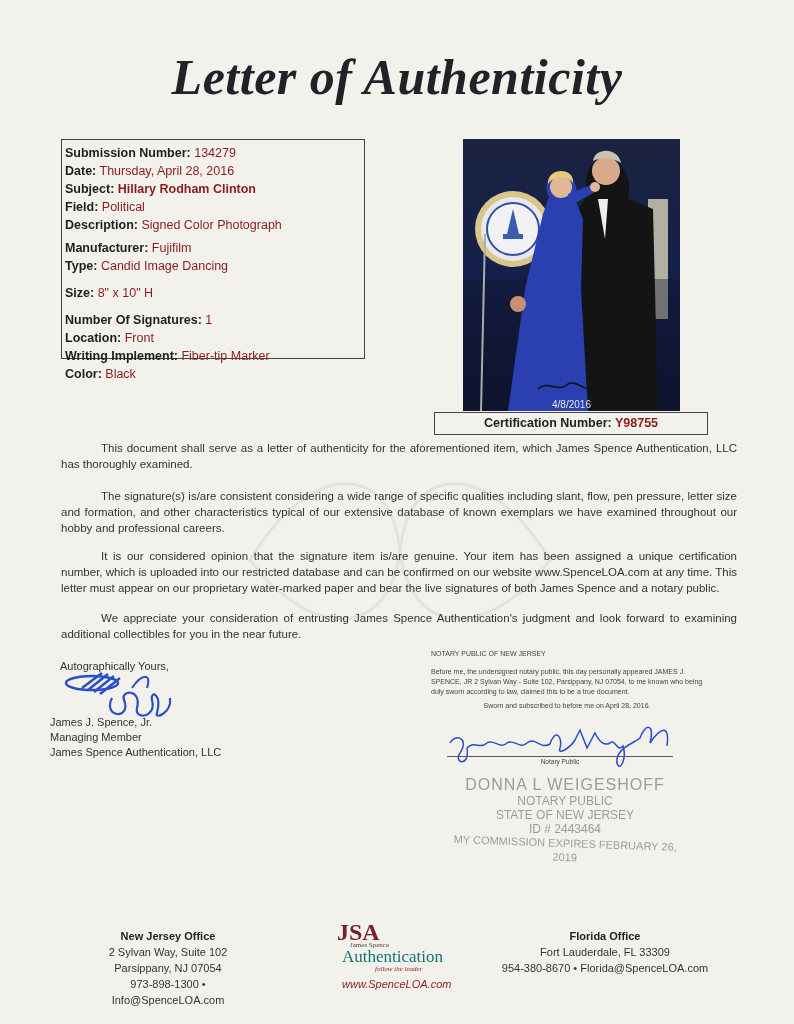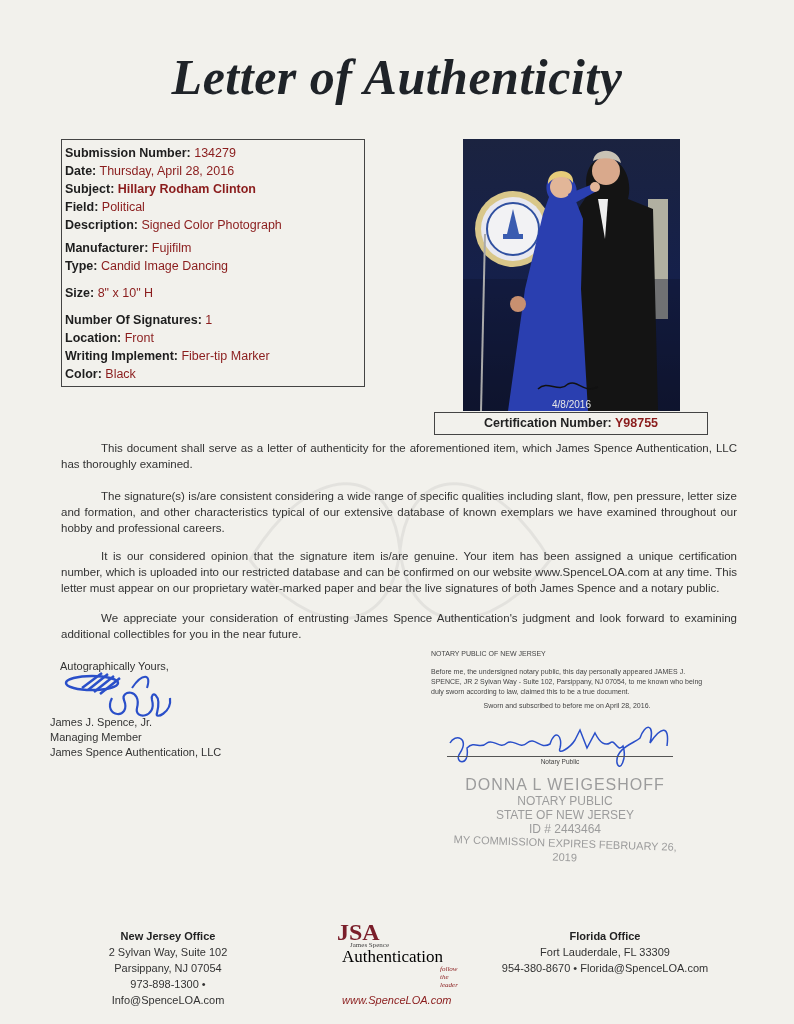--- a/index.html
+++ b/index.html
@@ -8,21 +8,21 @@
       background: #f2f1ec;
       font-family: "Liberation Sans", sans-serif;
       color: #2b2b2b;
     }
     .title {
       position: absolute; left: 0; width: 794px; top: 48px; text-align: center;
       font-family: "Liberation Serif", serif; font-style: italic; font-weight: bold;
       font-size: 50px; color: #1f2328; letter-spacing: 0.5px;
     }
     .infobox {
-      position: absolute; left: 61px; top: 139px; width: 304px; height: 248px;
+      position: absolute; left: 61px; top: 139px; width: 304px; height: 220px;
       border: 1px solid #444; box-sizing: border-box; padding: 4px 0 0 3px;
       font-size: 12.5px; line-height: 18px;
     }
     .infobox .row { white-space: nowrap; }
     .infobox .gap { margin-top: 5px; }
     .infobox .lbl { font-weight: bold; color: #1e1e1e; }
     .infobox .val { color: #8a1c1c; }
     .infobox .val.bold { font-weight: bold; }
     .photo {
       position: absolute; left: 463px; top: 139px; width: 217px; height: 272px;
@@ -55,22 +55,22 @@
     .nsig { position: absolute; left: 445px; top: 718px; }
     .stamp { position: absolute; left: 440px; top: 776px; width: 250px; text-align: center; color: #9c9c9c; font-family: "Liberation Sans", sans-serif; }
     .stamp .s1 { font-size: 16px; letter-spacing: 1px; }
     .stamp .s2 { font-size: 12px; line-height: 14px; }
     .stamp .s3 { font-size: 11px; line-height: 14px; transform: rotate(2deg); }
     .footer-col { position: absolute; top: 928px; text-align: center; font-size: 11px; line-height: 16px; color: #333; }
     .footer-col .head { font-weight: bold; color: #222; }
     .logo { position: absolute; left: 336px; top: 922px; width: 120px; height: 70px; text-align: left; }
     .logo .jsa { font-family: "Liberation Serif", serif; font-weight: bold; font-size: 24px; color: #7a1e2a; line-height: 20px; margin-left: 1px; }
     .logo .js { font-family: "Liberation Serif", serif; font-size: 7px; color: #444; margin-left: 14px; line-height: 7px; }
-    .logo .auth { font-family: "Liberation Serif", serif; font-size: 17px; color: #000000; line-height: 16px; margin-left: 6px; }
-    .logo .tag { font-family: "Liberation Serif", serif; font-style: italic; font-size: 7px; color: #8a1c1c; margin-left: 104px; line-height: 8px; }
+    .logo .auth { font-family: "Liberation Serif", serif; font-size: 17px; color: #0f766e; line-height: 16px; margin-left: 6px; }
+    .logo .tag { font-family: "Liberation Serif", serif; font-style: italic; font-size: 7px; color: #8a1c1c; margin-left: 39px; line-height: 8px; }
     .logo .web { font-style: italic; font-size: 11px; color: #8a1c1c; margin-left: 6px; margin-top: 5px; }
     .watermark { position: absolute; left: 230px; top: 440px; opacity: 0.08; }
   </style>
 </head>
 <body>
 
 <svg class="watermark" width="340" height="220" viewBox="0 0 340 220">
   <path d="M20 120 C80 20, 160 20, 170 110 C180 20, 260 20, 320 120 C260 200, 180 200, 170 110 C160 200, 80 200, 20 120 Z" fill="none" stroke="#444" stroke-width="3"></path>
 </svg>
 

